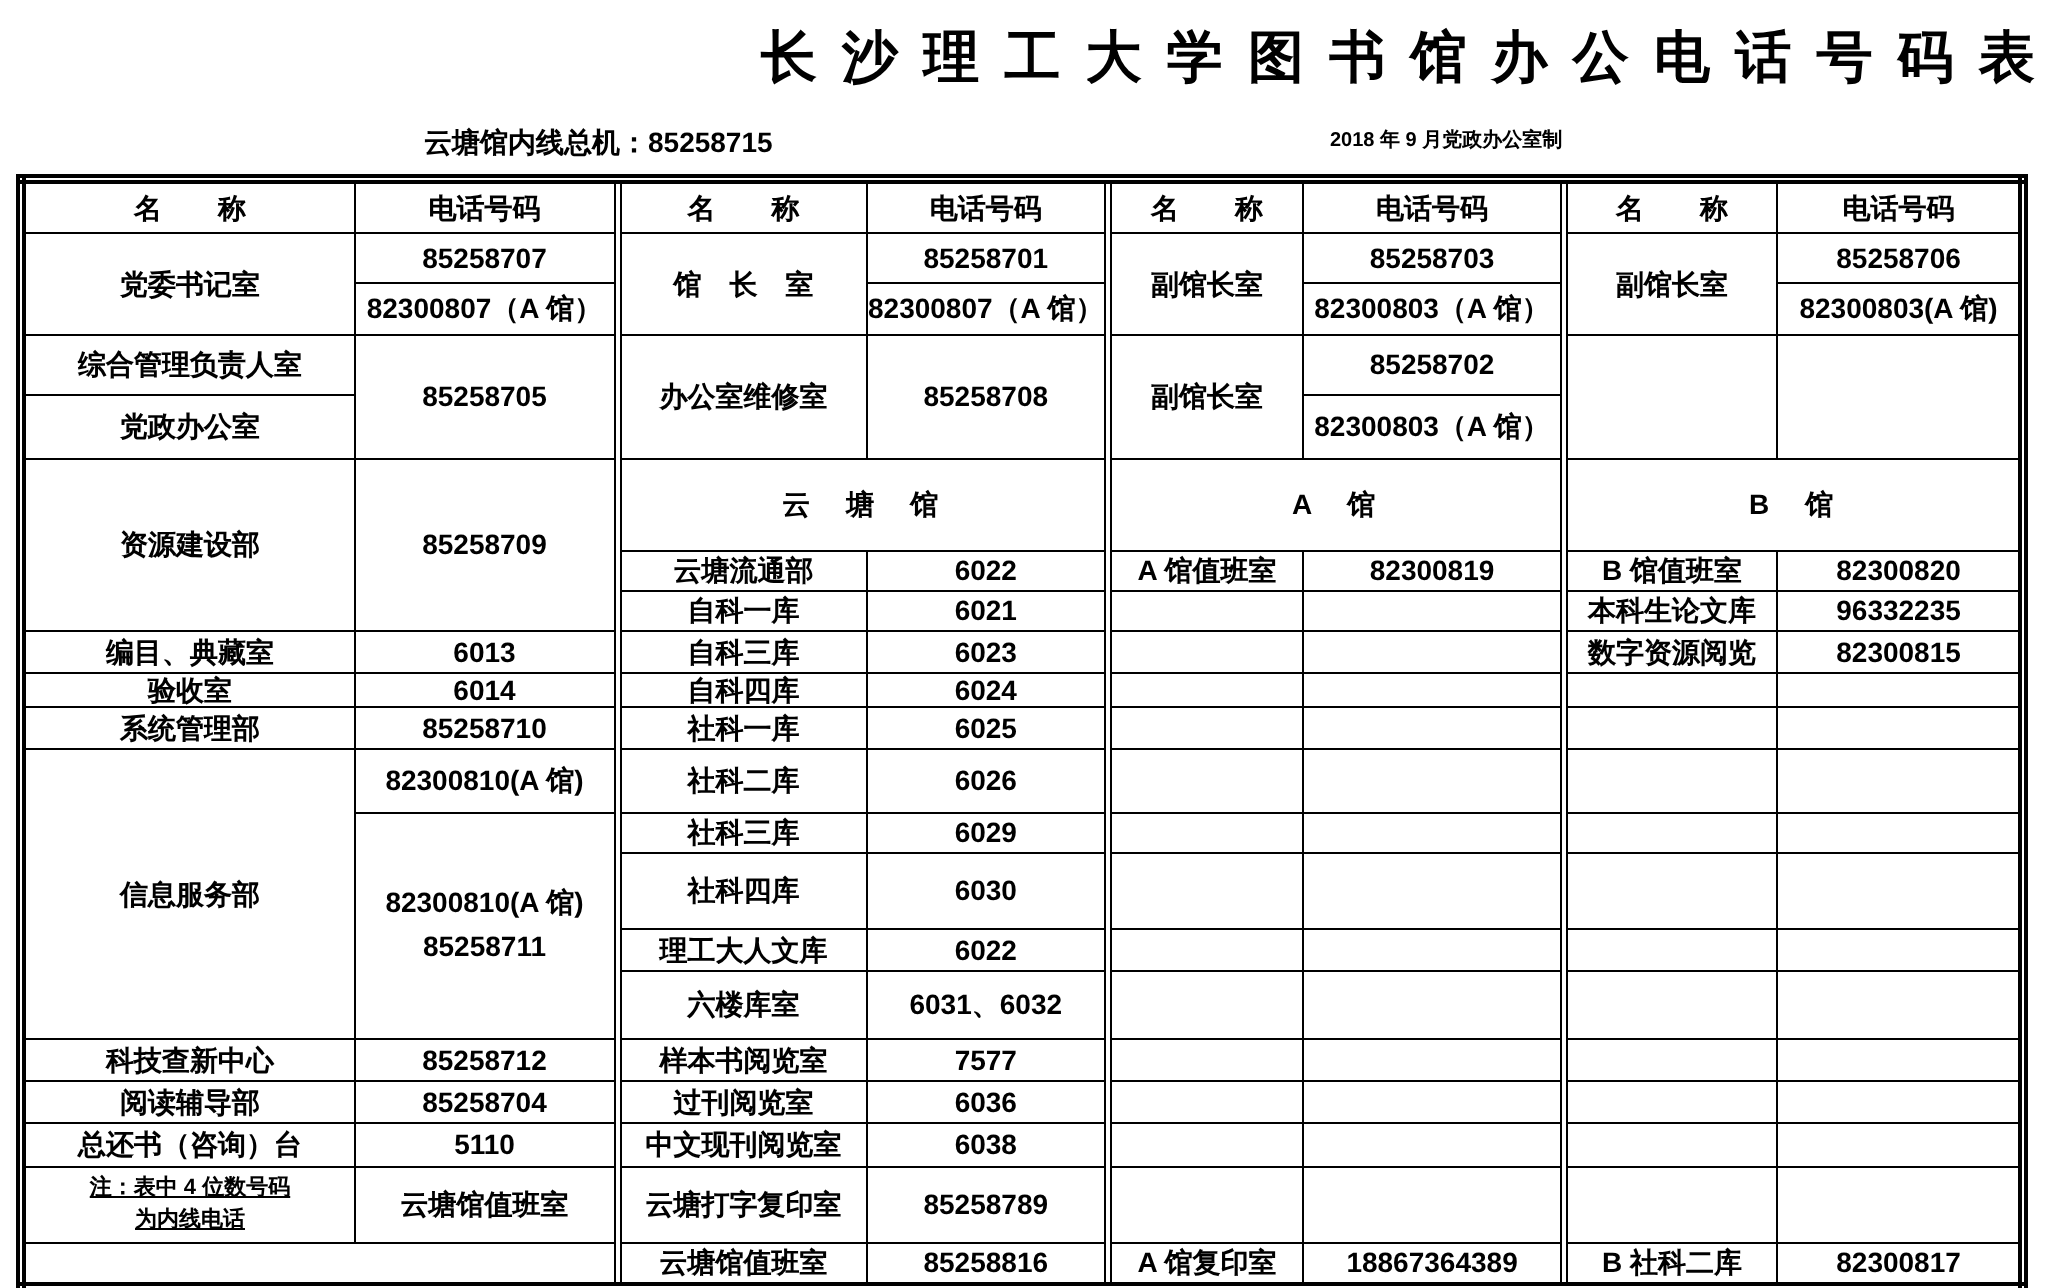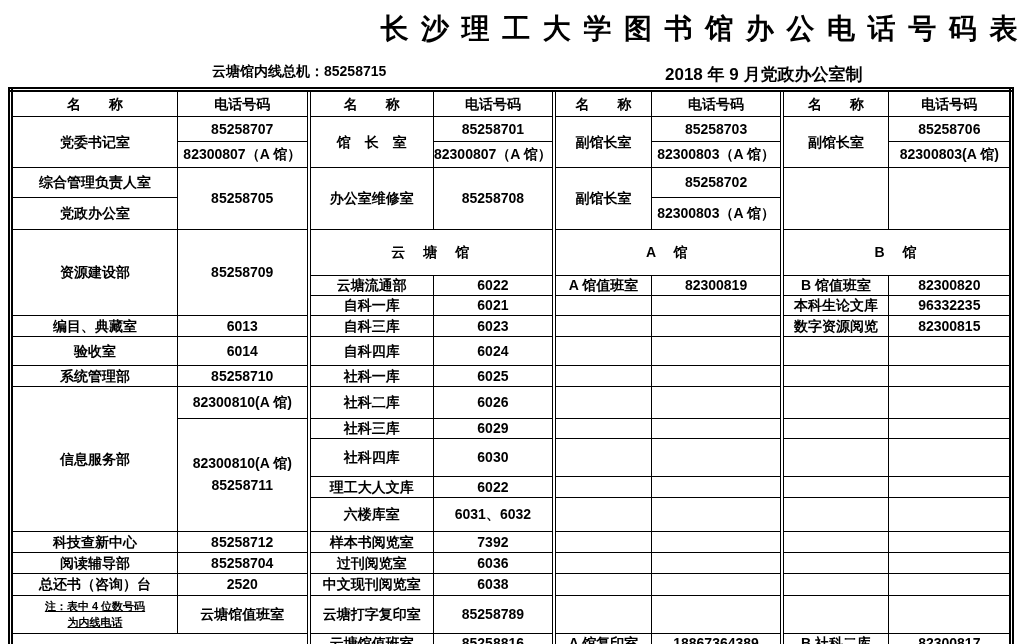--- a/index.html
+++ b/index.html
@@ -30,21 +30,21 @@
     position: absolute;
     top: 63px;
     left: 212px;
     font-size: 14px;
     font-weight: 700;
   }
   .subtitle-right {
     position: absolute;
     top: 63px;
     left: 665px;
-    font-size: 17px;
+    font-size: 10px;
     font-weight: 700;
   }
   table.phone-table {
     position: absolute;
     left: 8px;
     top: 87px;
     border-collapse: collapse;
     table-layout: fixed;
     border: 5px double #000;
   }
@@ -172,21 +172,21 @@
     <td>编目、典藏室</td>
     <td>6013</td>
     <td class="gs">自科三库</td>
     <td>6023</td>
     <td class="gs"></td>
     <td></td>
     <td class="gs">数字资源阅览</td>
     <td>82300815</td>
   </tr>
 
-  <tr style="height:29px">
+  <tr style="height:17px">
     <td>验收室</td>
     <td>6014</td>
     <td class="gs">自科四库</td>
     <td>6024</td>
     <td class="gs"></td>
     <td></td>
     <td class="gs"></td>
     <td></td>
   </tr>
 
@@ -249,41 +249,41 @@
     <td class="gs"></td>
     <td></td>
     <td class="gs"></td>
     <td></td>
   </tr>
 
   <tr style="height:21px">
     <td>科技查新中心</td>
     <td>85258712</td>
     <td class="gs">样本书阅览室</td>
-    <td>7392</td>
+    <td>7577</td>
     <td class="gs"></td>
     <td></td>
     <td class="gs"></td>
     <td></td>
   </tr>
 
   <tr style="height:21px">
     <td>阅读辅导部</td>
     <td>85258704</td>
     <td class="gs">过刊阅览室</td>
     <td>6036</td>
     <td class="gs"></td>
     <td></td>
     <td class="gs"></td>
     <td></td>
   </tr>
 
   <tr style="height:22px">
     <td>总还书（咨询）台</td>
-    <td>2520</td>
+    <td>5110</td>
     <td class="gs">中文现刊阅览室</td>
     <td>6038</td>
     <td class="gs"></td>
     <td></td>
     <td class="gs"></td>
     <td></td>
   </tr>
 
   <tr style="height:38px">
     <td class="note">

